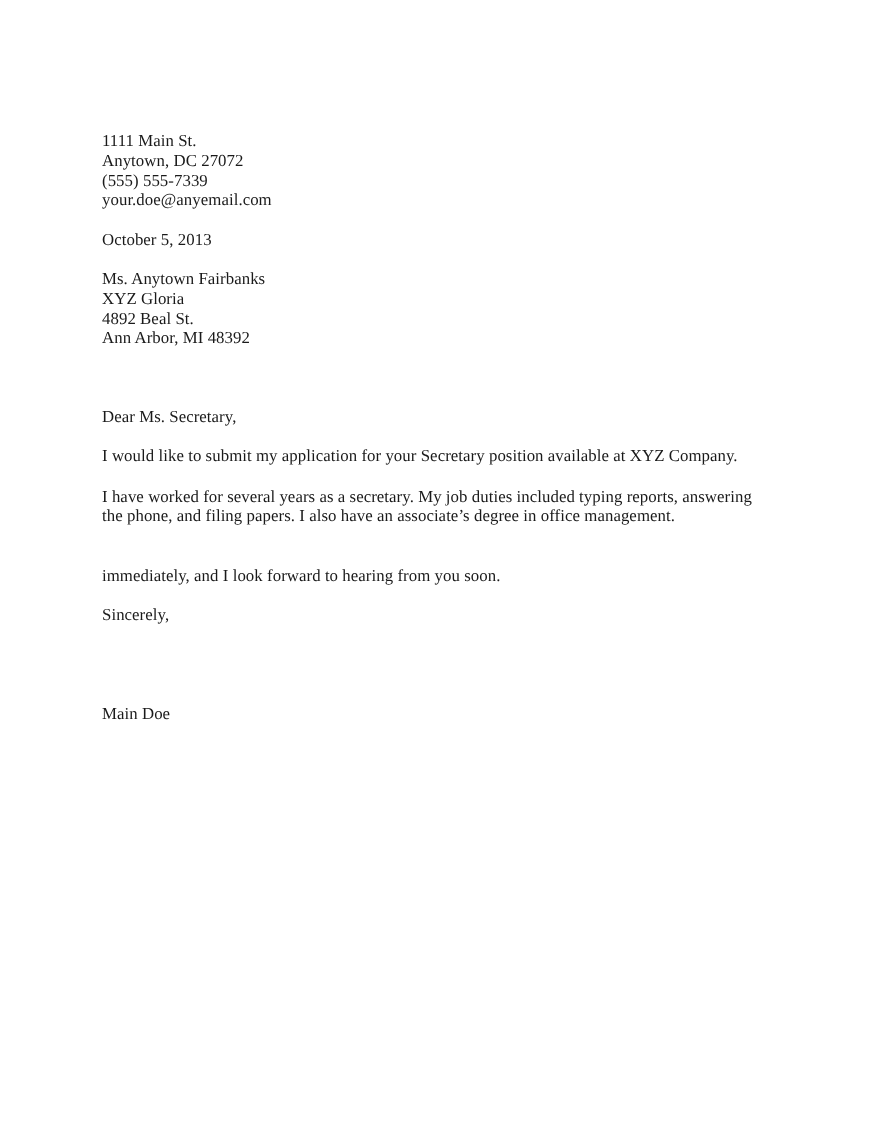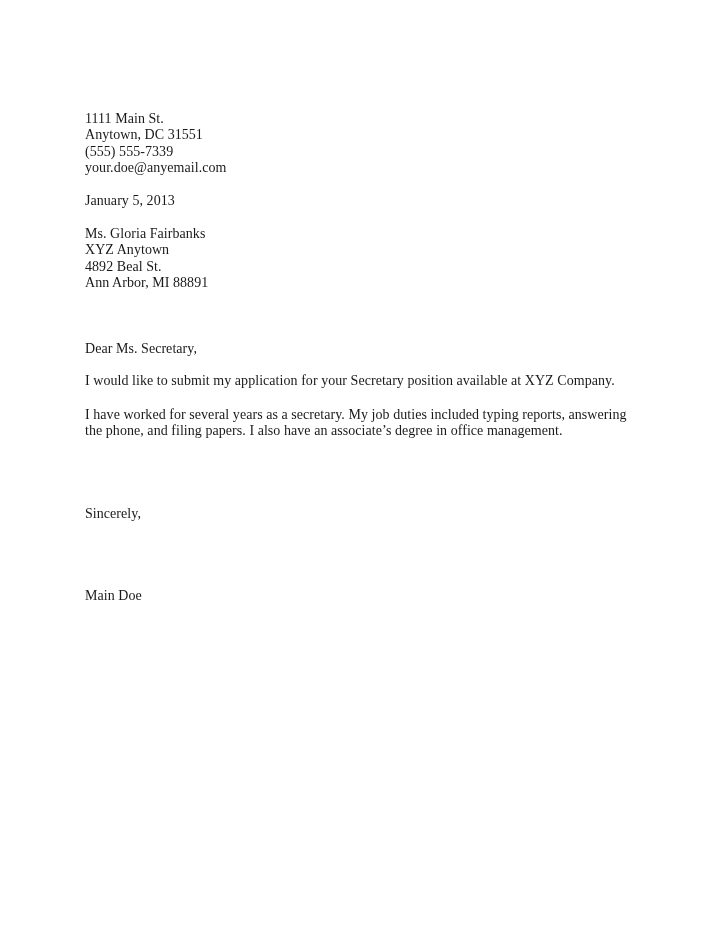--- a/index.html
+++ b/index.html
@@ -29,35 +29,36 @@
       white-space: nowrap;
       line-height: 17px;
       letter-spacing: 0.05px;
     }
   </style>
 </head>
 <body>
 
 <div class="page">
   <div class="line" style="top:86px;">1111 Main St.</div>
-  <div class="line" style="top:102px;">Anytown,  DC 31551</div>
+  <div class="line" style="top:102px;">Anytown,  DC 27072</div>
   <div class="line" style="top:119px;">(555) 555-7339</div>
   <div class="line" style="top:135px;">your.doe@anyemail.com</div>
 
-  <div class="line" style="top:168px;">January 5, 2013</div>
+  <div class="line" style="top:168px;">October 5, 2013</div>
 
-  <div class="line" style="top:201px;">Ms. Gloria Fairbanks</div>
-  <div class="line" style="top:217px;">XYZ Anytown</div>
+  <div class="line" style="top:201px;">Ms. Anytown Fairbanks</div>
+  <div class="line" style="top:217px;">XYZ Gloria</div>
   <div class="line" style="top:234px;font-family:Liberation Serif, serif;">4892 Beal St.</div>
-  <div class="line" style="top:250px;">Ann Arbor, MI 88891</div>
+  <div class="line" style="top:250px;">Ann Arbor, MI 48392</div>
 
   <div class="line" style="top:316px;">Dear Ms. Secretary,</div>
 
   <div class="line" style="top:348px;">I would like to submit my application for your Secretary position available at XYZ Company.</div>
 
   <div class="line" style="top:382px;">I have worked for several years as a secretary. My job duties included typing reports, answering</div>
   <div class="line" style="top:398px;">the phone, and filing papers. I also have an associate’s degree in office management.</div>
 
+  <div class="line" style="top:448px;">immediately, and I look forward to hearing from you soon.</div>
 
   <div class="line" style="top:481px;">Sincerely,</div>
 
   <div class="line" style="top:563px;">Main Doe</div>
 </div>
 
 </body></html>

